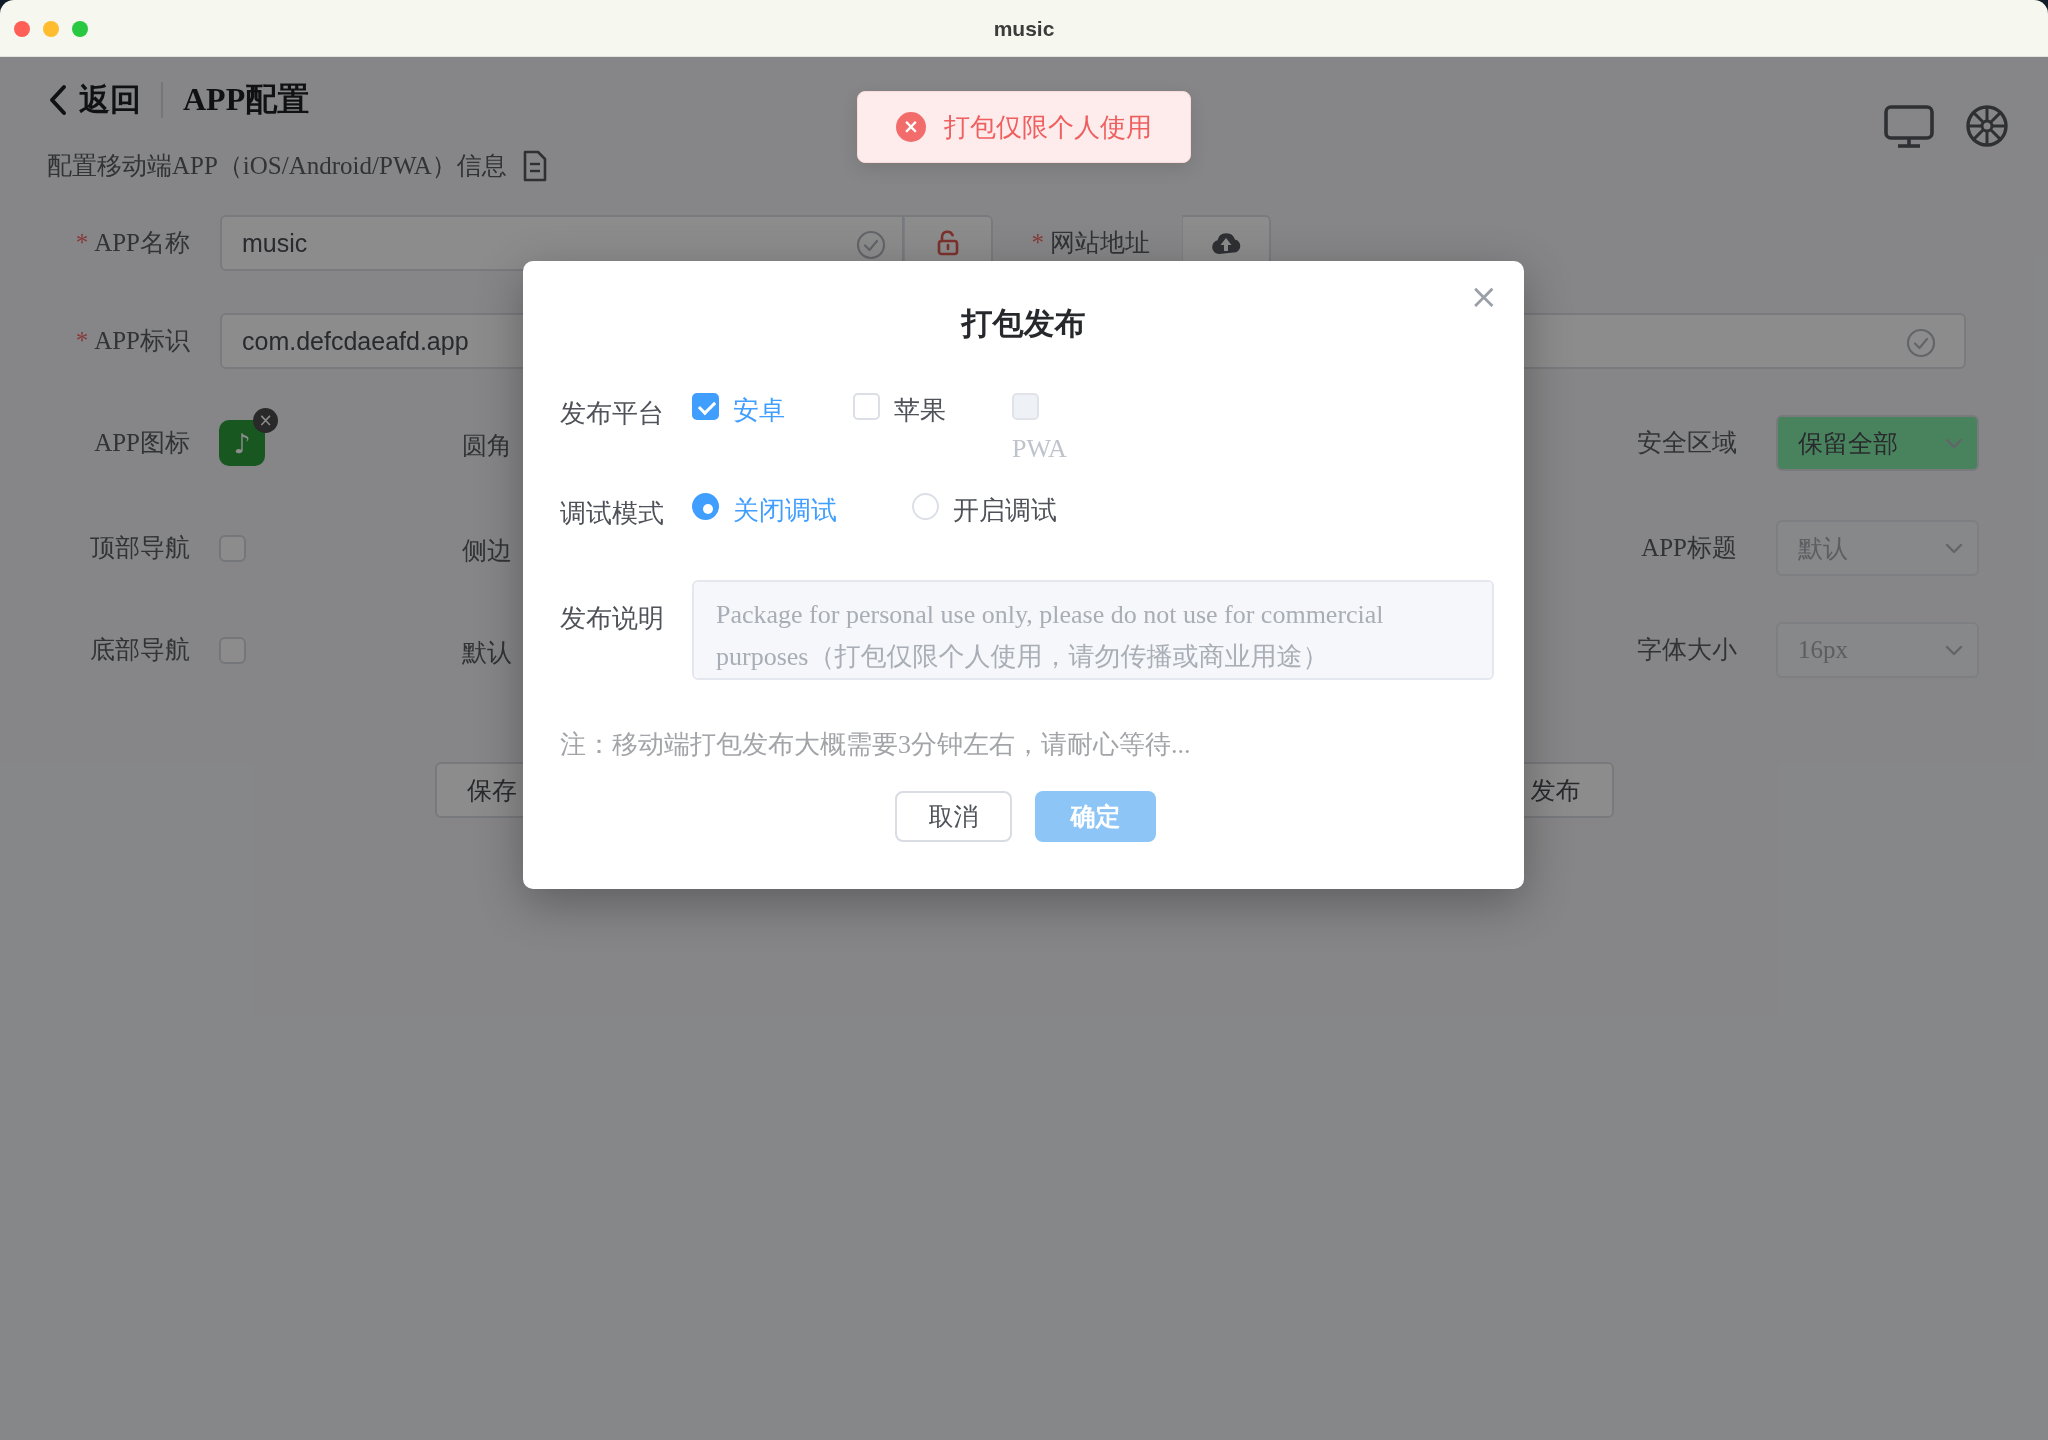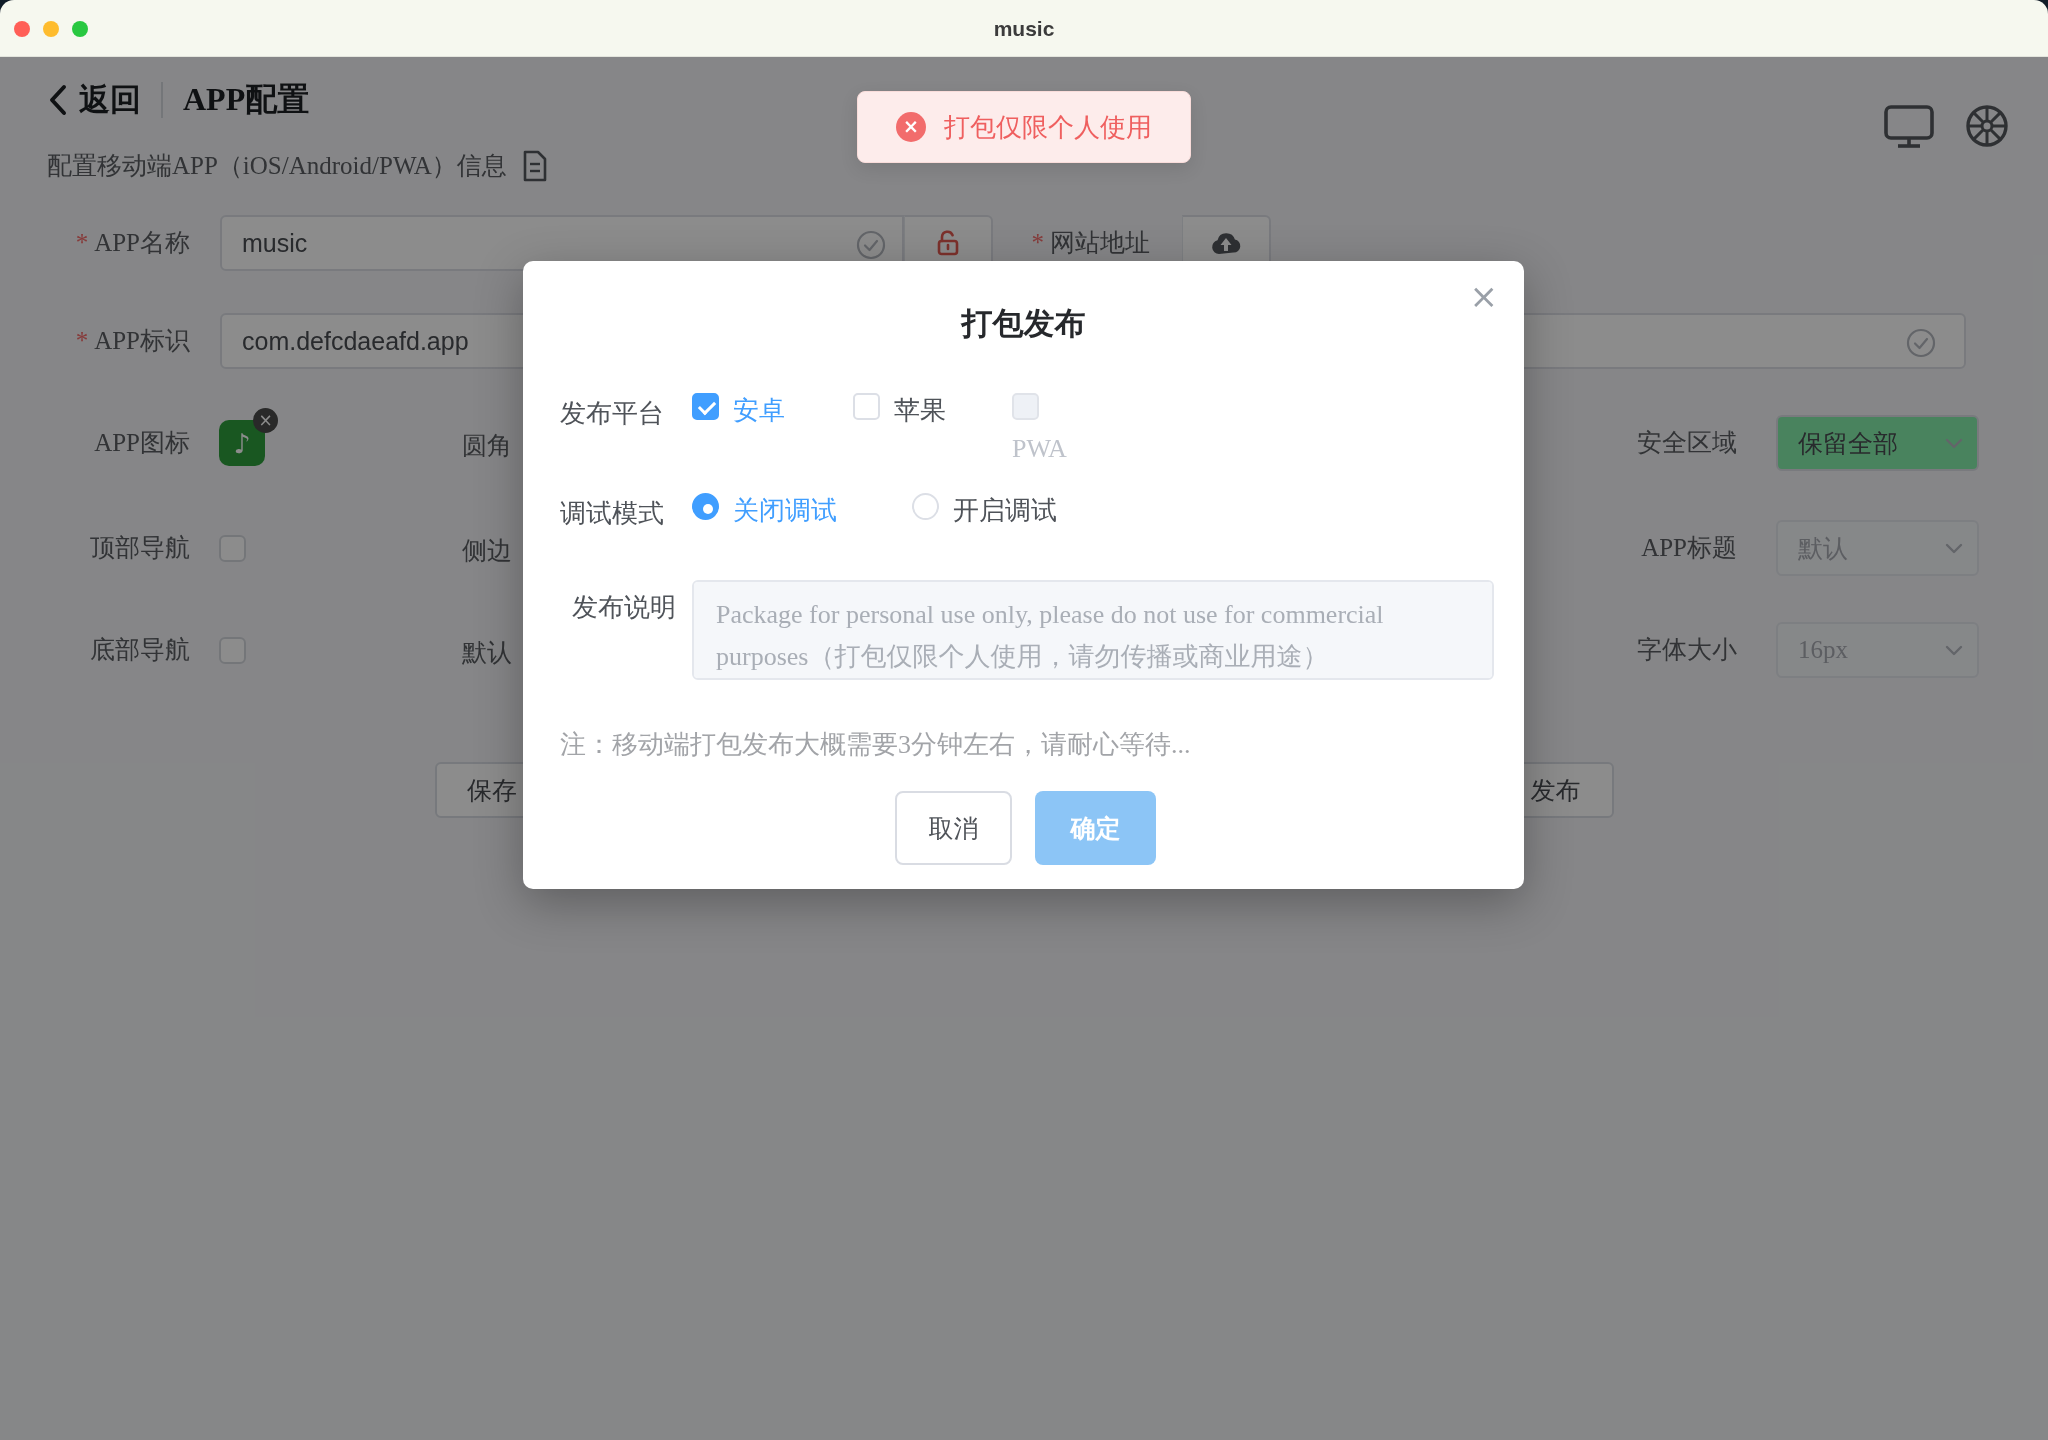--- a/index.html
+++ b/index.html
@@ -89,21 +89,21 @@
   .radio.on { background:#409eff; border-color:#409eff; }
   .radio.on::after { content:""; position:absolute; left:8.5px; top:8.5px; width:10px; height:10px; border-radius:50%; background:#fff; }
 
   .dlg-textarea { position:absolute; left:169px; top:319px; width:802px; height:100px; background:#f5f7fa;
     border:2px solid #e4e7ed; border-radius:6px; resize:none; outline:none; padding:12px 22px;
     font-family:"Liberation Serif","DejaVu Serif",serif; font-size:26px; line-height:42px; color:#6b6f76; }
   .dlg-textarea::placeholder { color:#a9aeb6; opacity:1; }
 
   .dlg-hint { position:absolute; left:37px; top:466px; font-size:26px; color:#a2a4a8; }
 
-  .dlg-btn { position:absolute; top:530px; height:74px; border-radius:8px; display:flex; align-items:center; justify-content:center;
+  .dlg-btn { position:absolute; top:530px; height:51px; border-radius:8px; display:flex; align-items:center; justify-content:center;
     font-family:"Liberation Sans","DejaVu Sans",sans-serif; font-size:25px; cursor:pointer; }
   .dlg-btn.cancel { left:372px; width:117px; background:#fff; border:2px solid #d9dce3; color:#4f5359; }
   .dlg-btn.confirm { left:512px; width:121px; background:#8cc5f6; border:none; color:#fff; font-weight:bold; }
 
   .toast { position:absolute; left:50%; transform:translateX(-50%); top:34px; height:72px; padding:0 38px;
     background:#fdeceb; border:1px solid #f9dcda; border-radius:8px; display:flex; align-items:center; gap:18px;
     box-shadow:0 6px 18px rgba(0,0,0,0.10); z-index:30; }
   .toast-icon { width:30px; height:30px; border-radius:50%; background:#f26c6c; color:#fff; font-size:19px; line-height:29px;
     text-align:center; font-family:"DejaVu Sans",sans-serif; font-weight:bold; }
   .toast-text { font-size:26px; color:#ef5f5f; }
@@ -295,21 +295,21 @@
       <div class="dlg-label" style="top:235px;">调试模式</div>
       <div class="opt selected" style="left:169px; top:232px;">
         <span class="radio on"></span>
         <span class="txt">关闭调试</span>
       </div>
       <div class="opt" style="left:389px; top:232px;">
         <span class="radio"></span>
         <span class="txt">开启调试</span>
       </div>
 
-      <div class="dlg-label" style="top:329px;margin-left:12px;">发布说明</div>
+      <div class="dlg-label" style="top:340px;">发布说明</div>
       <textarea class="dlg-textarea" placeholder="Package for personal use only, please do not use for commercial purposes（打包仅限个人使用，请勿传播或商业用途）" style=""></textarea>
 
       <div class="dlg-hint">注：移动端打包发布大概需要3分钟左右，请耐心等待...</div>
 
       <div class="dlg-btn cancel">取消</div>
       <div class="dlg-btn confirm">确定</div>
     </div>
 
     <div class="toast">
       <span class="toast-icon">×</span>

